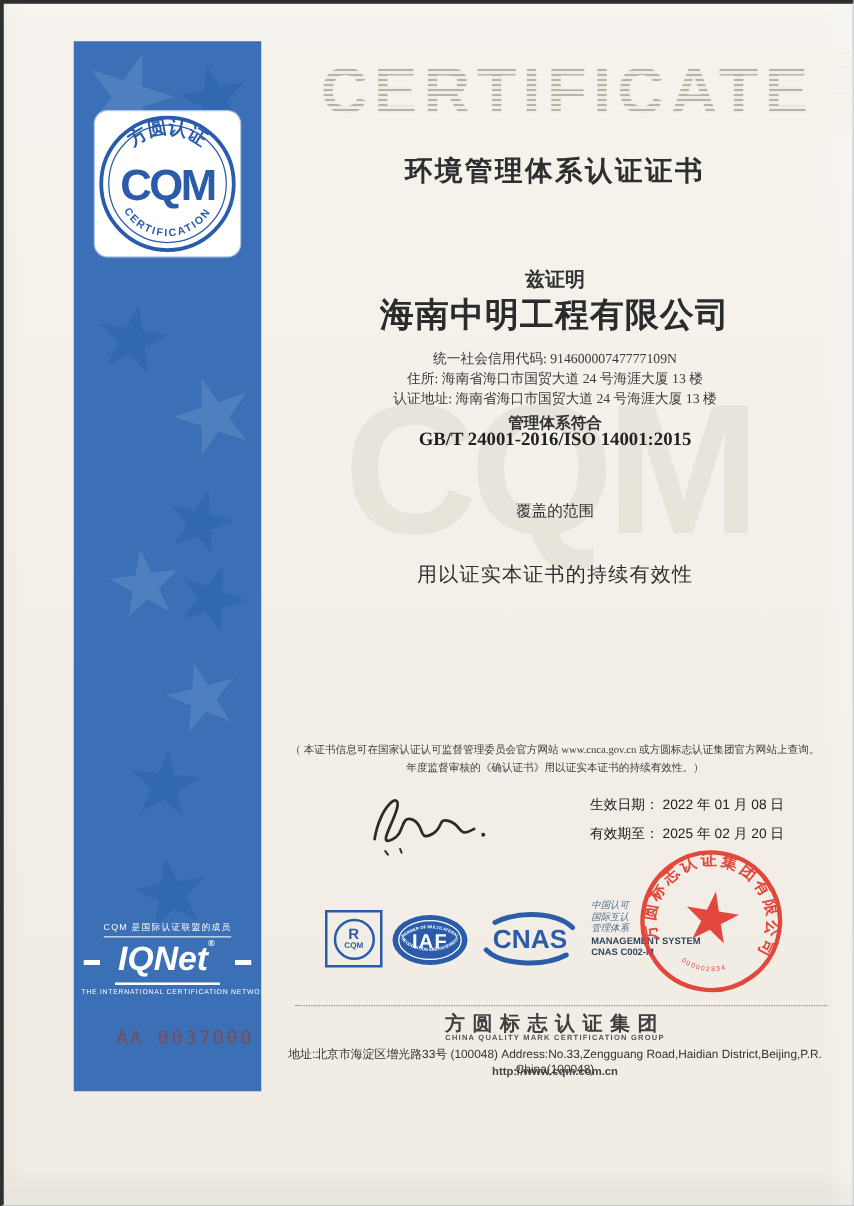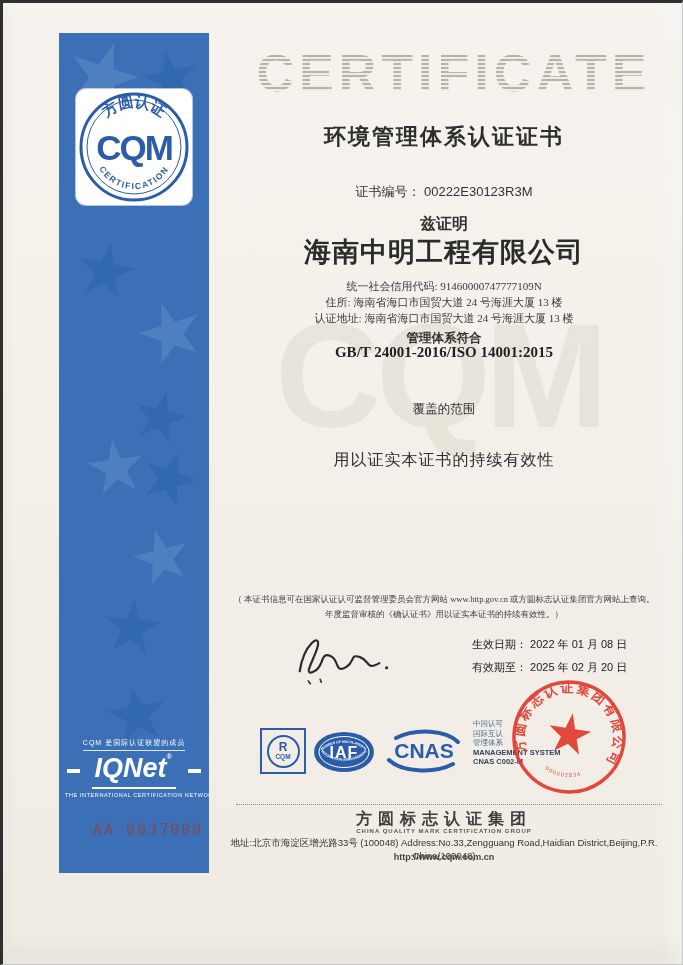--- a/index.html
+++ b/index.html
@@ -64,21 +64,21 @@
   
   .rcqm{position:absolute;left:257px;top:725px;width:46px;height:46px;border:2px solid #2a5caa;
     box-sizing:border-box;z-index:3;display:flex;align-items:center;justify-content:center;}
   .rcqm-circle{width:33px;height:33px;border:2px solid #2a5caa;border-radius:50%;box-sizing:border-box;
     display:flex;flex-direction:column;align-items:center;justify-content:center;color:#2a5caa;}
   .rcqm-r{font-size:12px;font-weight:800;line-height:11px;}
   .rcqm-label{font-size:6.5px;font-weight:800;line-height:7px;}
   .iaf{position:absolute;left:309px;top:727px;z-index:3;}
   .cnas{position:absolute;left:381px;top:724px;z-index:3;}
   .cnas-text{position:absolute;left:470px;top:716px;z-index:3;text-align:left;}
-  .cnas-text .cn{font-size:7.5px;line-height:9.5px;color:#4a6b8f;}
+  .cnas-text .cn{font-size:7.5px;line-height:9.5px;color:#4a6b8f;font-style:italic;}
   .cnas-text .en{font-size:7.5px;line-height:9.5px;font-weight:700;color:#33455e;}
   .stamp{position:absolute;left:506px;top:674px;z-index:4;transform:rotate(9deg);opacity:.92;}
   .dotline{position:absolute;left:233px;top:801px;width:426px;border-top:1.5px dotted #8a8a8a;z-index:3;}
   .f-group-cn{top:806px;font-size:16px;font-weight:700;letter-spacing:6px;color:#3f3f3f;
     font-family:"Liberation Serif",serif;}
   .f-group-en{top:825px;font-size:6px;letter-spacing:1px;font-weight:700;color:#555;}
   .f-address{top:834px;font-size:9.5px;color:#333;}
   .f-web{top:849px;font-size:9px;font-weight:700;color:#444;}
 </style>
 </head>
@@ -127,31 +127,30 @@
         <span class="iqnet-name"><span>IQNet</span><span class="iqnet-reg">®</span></span>
         <span class="iqnet-dash r"></span>
       </div>
       <div class="iqnet-tagline">THE INTERNATIONAL CERTIFICATION NETWORK</div>
     </div>
 
     <div class="serial">AA 0037000</div>
   </div>
 
   <div class="col t-title">环境管理体系认证证书</div>
-  <div class="col t-certno">证书编号： 00222E30123R3M</div>
   <div class="col t-certify">兹证明</div>
   <div class="col t-company">海南中明工程有限公司</div>
   <div class="col t-credit">统一社会信用代码: 91460000747777109N</div>
   <div class="col t-addr">住所: 海南省海口市国贸大道 24 号海涯大厦 13 楼</div>
   <div class="col t-caddr">认证地址: 海南省海口市国贸大道 24 号海涯大厦 13 楼</div>
   <div class="col t-conform">管理体系符合</div>
   <div class="col t-standard">GB/T 24001-2016/ISO 14001:2015</div>
   <div class="col t-scopelabel">覆盖的范围</div>
   <div class="col t-scope2">用以证实本证书的持续有效性</div>
-  <div class="col t-fine">（ 本证书信息可在国家认证认可监督管理委员会官方网站 www.http.gov.cn 或方圆标志认证集团官方网站上查询。 年度监督审核的《确认证书》用以证实本证书的持续有效性。）</div>
+  <div class="col t-fine">（ 本证书信息可在国家认证认可监督管理委员会官方网站 www.cnca.gov.cn 或方圆标志认证集团官方网站上查询。 年度监督审核的《确认证书》用以证实本证书的持续有效性。）</div>
 
   <svg class="sig" width="108" height="56" viewBox="0 0 108 56">
     <path d="M10,40 C16,12 34,2 29,17 C25,29 12,46 24,41 C35,37 31,22 41,26 C51,30 44,45 57,38 C66,33 61,25 71,29 C81,33 76,43 90,36" stroke="#2e2a27" stroke-width="2.2" fill="none" stroke-linecap="round"></path>
     <path d="M18,50 l2,3 M30,49 l1,3" stroke="#2e2a27" stroke-width="1.6" stroke-linecap="round"></path>
     <circle cx="97" cy="41" r="1.6" fill="#2e2a27"></circle>
   </svg>
 
   <div class="dates">
     <div>生效日期： 2022 年 01 月 08 日</div>
     <div>有效期至： 2025 年 02 月 20 日</div>

